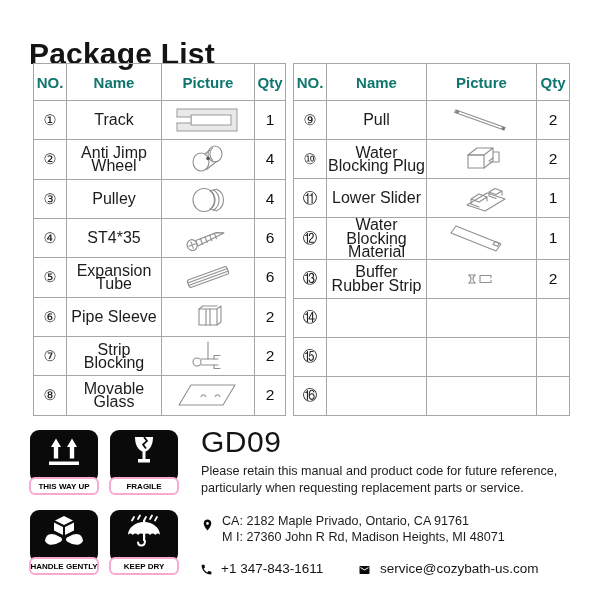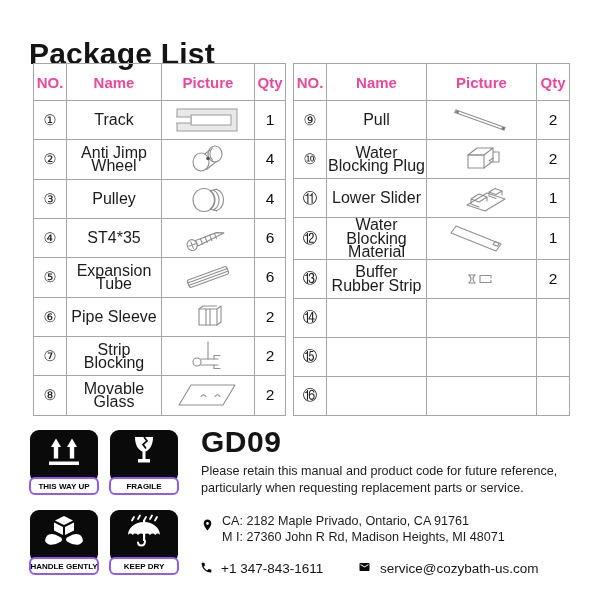--- a/index.html
+++ b/index.html
@@ -4,40 +4,40 @@
 <style>
   html,body{margin:0;padding:0;}
   body{
     width:600px;height:600px;background:#ffffff;position:relative;
     font-family:"Liberation Sans", sans-serif;color:#141414;overflow:hidden;
   }
   .title{position:absolute;left:29px;top:19px;font-size:30px;font-weight:800;line-height:1;letter-spacing:.2px;}
   .tables{position:absolute;left:33px;top:63px;display:flex;gap:7px;}
   table{border-collapse:collapse;table-layout:fixed;}
   th,td{border:1px solid #a6a6a6;text-align:center;vertical-align:middle;padding:0;overflow:hidden;}
-  th{height:36px;font-size:15px;font-weight:700;color:#ec4899;}
+  th{height:36px;font-size:15px;font-weight:700;color:#0f766e;}
   td{height:38px;}
   td.no{font-size:14.5px;color:#222;}
   td.nm{font-size:16px;line-height:13.5px;color:#1c1c1c;padding:0 1px;}
   td.qty{font-size:15.5px;color:#111;}
   td.pic{padding:0;}
   .pt{stroke:#8f8f8f;fill:none;stroke-width:1.1;stroke-linecap:round;stroke-linejoin:round;}
   .pic-svg{display:block;margin:0 auto;}
   
   .mark{position:absolute;width:68px;height:67px;}
   .mark .sq{width:68px;height:53px;background:#0a0a0a;border-radius:9px;display:flex;align-items:flex-start;justify-content:center;}
   .mark .sq svg{margin-top:4px;}
-  .mark .band{position:absolute;left:-1px;top:47px;width:66px;height:14px;background:#fff;border:2px solid #8b5cf6;border-radius:6px;display:flex;align-items:center;justify-content:center;font-size:8px;font-weight:700;white-space:nowrap;color:#000;}
+  .mark .band{position:absolute;left:-1px;top:47px;width:66px;height:14px;background:#fff;border:2px solid #f9a8d4;border-radius:6px;display:flex;align-items:center;justify-content:center;font-size:8px;font-weight:700;white-space:nowrap;color:#000;}
   #mark-1{left:30px;top:430px;} #mark-2{left:110px;top:430px;}
   #mark-3{left:30px;top:510px;} #mark-4{left:110px;top:510px;}
-  .code{position:absolute;left:201px;top:427px;font-size:30px;font-weight:700;line-height:1;letter-spacing:.5px;}
+  .code{position:absolute;left:201px;top:427px;font-size:30px;font-weight:400;line-height:1;letter-spacing:.5px;}
   .note{position:absolute;left:201px;top:463px;font-size:12.6px;line-height:16.5px;color:#1d1d1d;}
   .address{position:absolute;left:201px;top:514px;display:flex;gap:8px;}
   .address .txt{font-size:12.6px;line-height:15.5px;color:#1d1d1d;}
-  .contact{position:absolute;top:561px;display:flex;align-items:flex-start;gap:8px;font-size:13.5px;color:#161616;}
+  .contact{position:absolute;top:561px;display:flex;align-items:flex-end;gap:8px;font-size:13.5px;color:#161616;}
   #phone{left:200px;} #email{left:357px;}
 </style>
 </head>
 <body>
 
 <h1 class="title">Package List</h1>
 
 <div class="tables">
 
   <table>

